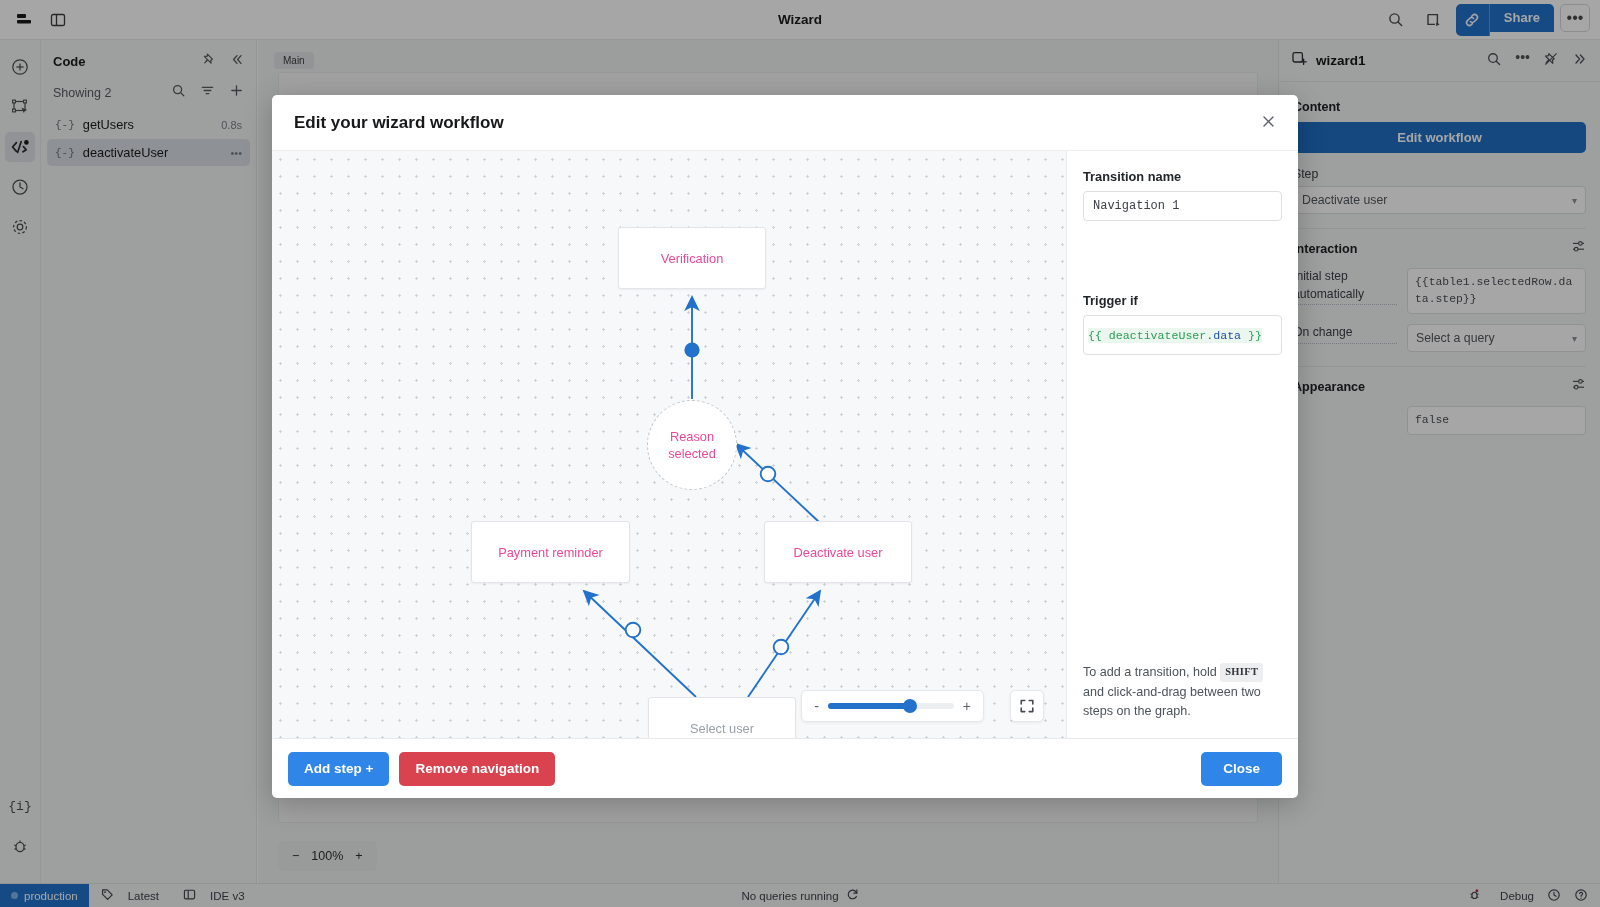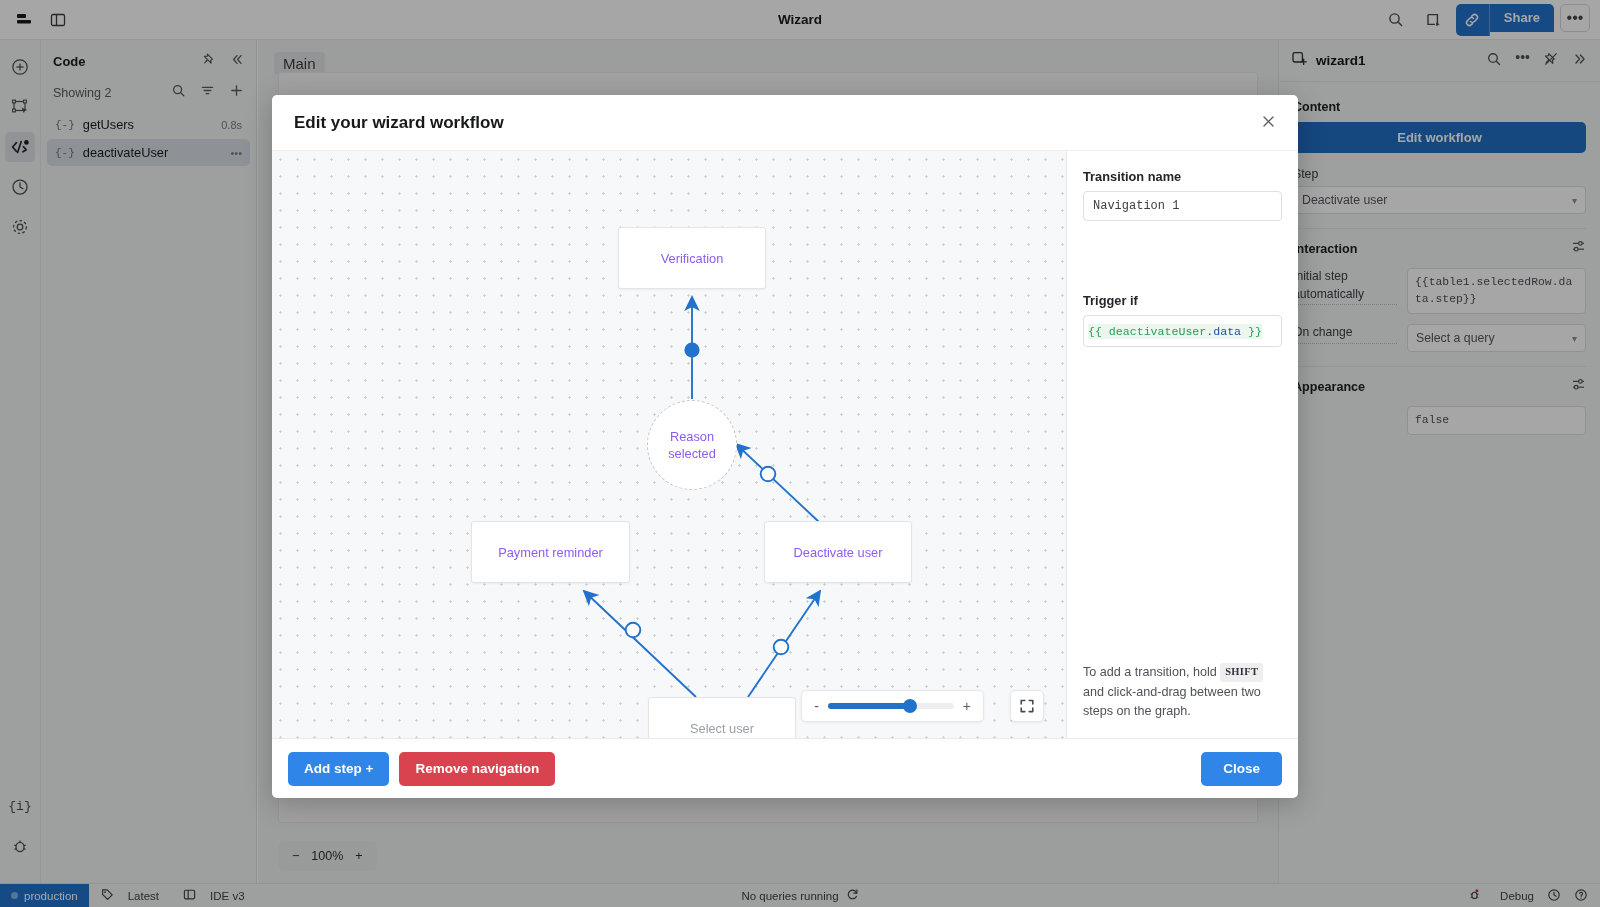--- a/index.html
+++ b/index.html
@@ -90,21 +90,21 @@
   .cp-item .braces { color: #6c757d; font-size: 11px; font-family: "Liberation Mono", monospace; }
   .cp-item .meta { margin-left: auto; font-size: 11px; color: #7a8088; }
 
   
   .maincanvas {
     position: absolute; top: 40px; left: 258px; right: 322px; bottom: 24px;
     background: #f0f1f2;
   }
   .main-tab {
     display: inline-block; margin: 12px 0 0 16px; padding: 3px 9px;
-    background: #e2e4e6; border-radius: 4px; font-size: 15px; color: #3c3c3c;
+    background: #e2e4e6; border-radius: 4px; font-size: 10px; color: #3c3c3c;
   }
   .main-sheet {
     position: absolute; top: 32px; left: 20px; right: 20px; bottom: 60px;
     background: #f7f7f8; border: 1px solid #e6e8eb; border-radius: 3px;
   }
   .zoomctl {
     position: absolute; left: 20px; bottom: 12px;
     background: #eceeef; border-radius: 6px; height: 30px;
     display: flex; align-items: center; gap: 12px; padding: 0 14px;
     font-size: 12.5px; color: #2d2d2d;
@@ -183,21 +183,21 @@
   .modal-body { flex: 1; display: flex; min-height: 0; border-top: 1px solid #eceef0; }
 
   .graph-wrap {
     flex: 1; position: relative; background: #f7f8f9;
     background-image: radial-gradient(circle, #cfd3d8 1.1px, transparent 1.1px);
     background-size: 17px 17px; overflow: hidden;
   }
   .node {
     position: absolute; background: #fff; border: 1px solid #e2e4e7;
     border-radius: 3px; display: flex; align-items: center; justify-content: center;
-    font-size: 12.8px; color: #8b5cf6;
+    font-size: 12.8px; color: #ec4899;
     box-shadow: 0 1px 2px rgba(0,0,0,0.05);
   }
   .node.round {
     border-radius: 50%; border: 1.5px dashed #c3c7cc;
     flex-direction: column; line-height: 1.35; box-shadow: none;
   }
   .node.faded { color: #9aa0a6; }
 
   .side {
     width: 232px; flex-shrink: 0; background: #fff;
@@ -205,21 +205,21 @@
     display: flex; flex-direction: column;
   }
   .side-label { font-size: 12.8px; font-weight: 700; color: #22252a; margin-bottom: 7px; }
   .side-input {
     height: 30px; border: 1px solid #dde0e3; border-radius: 4px;
     display: flex; align-items: center; padding: 0 9px;
     font-family: "Liberation Mono", monospace; font-size: 12px; color: #3c4046;
   }
   .side-gap { height: 72px; }
   .side-code {
-    height: 32px; border: 1px solid #dde0e3; border-radius: 4px;
+    height: 40px; border: 1px solid #dde0e3; border-radius: 4px;
     display: flex; align-items: center; padding: 0 4px;
     font-family: "Liberation Mono", monospace; font-size: 11.6px;
   }
   .hl { background: #eaf6ee; padding: 1px 0; }
   .tok-green { color: #2a9d56; }
   .tok-blue  { color: #1d4e9c; }
   .side-help {
     margin-top: auto; font-size: 12.6px; color: #4d5359; line-height: 1.55;
   }
   .kbd {

